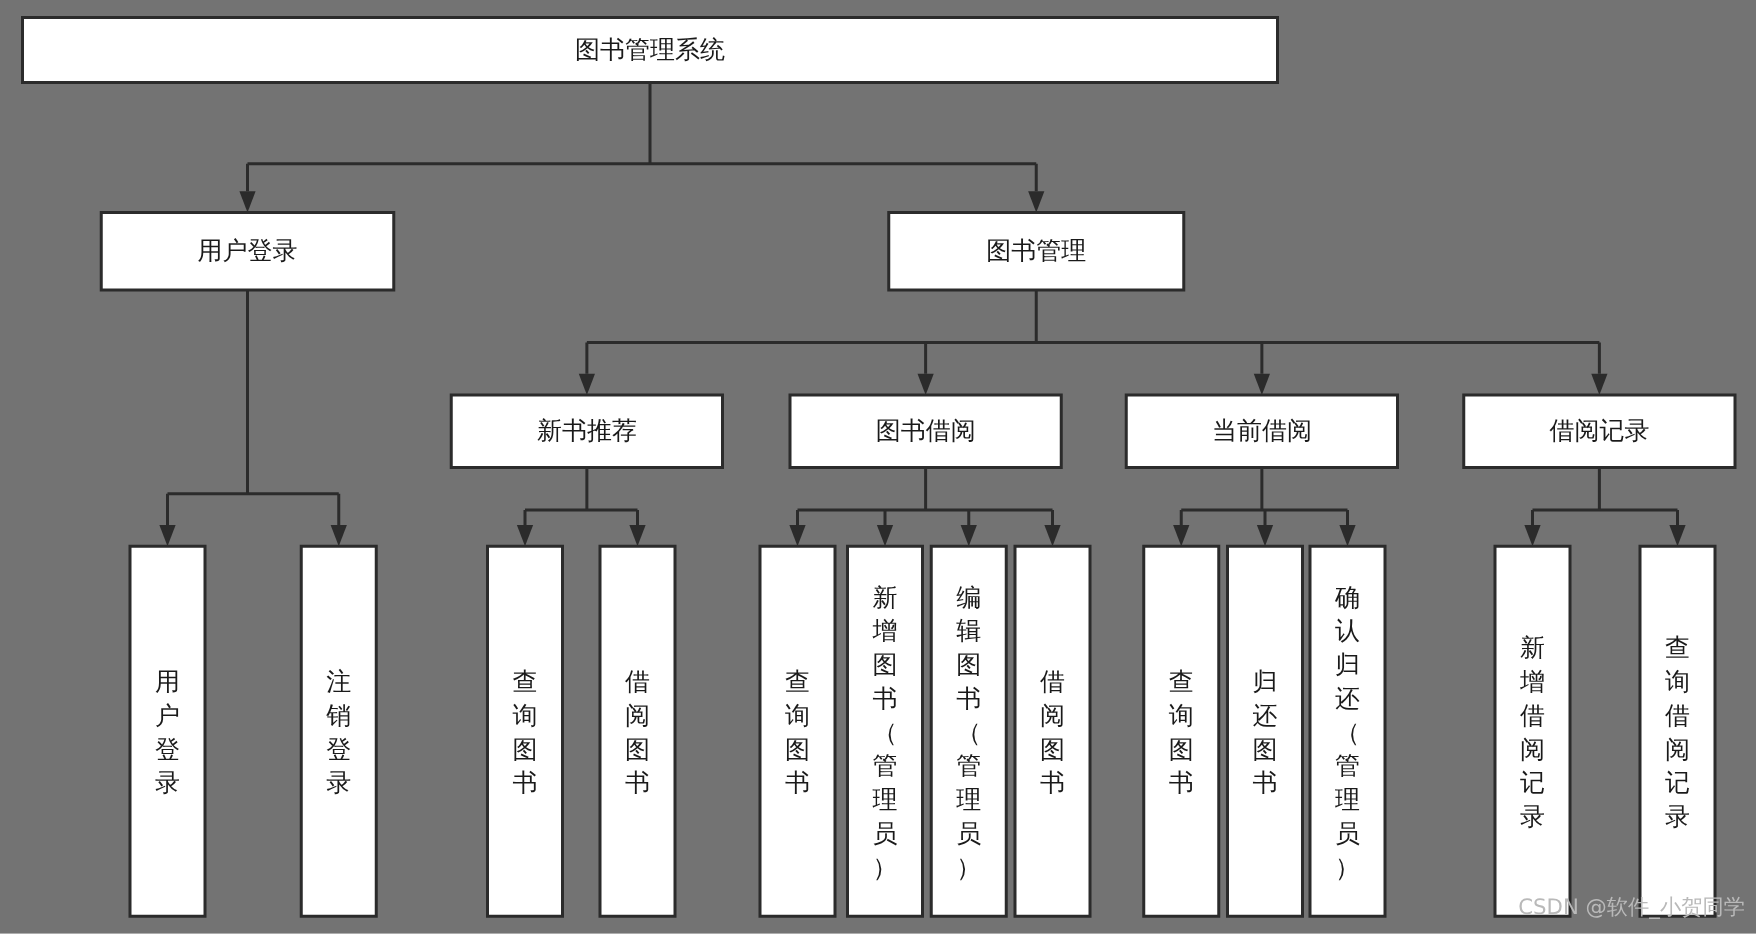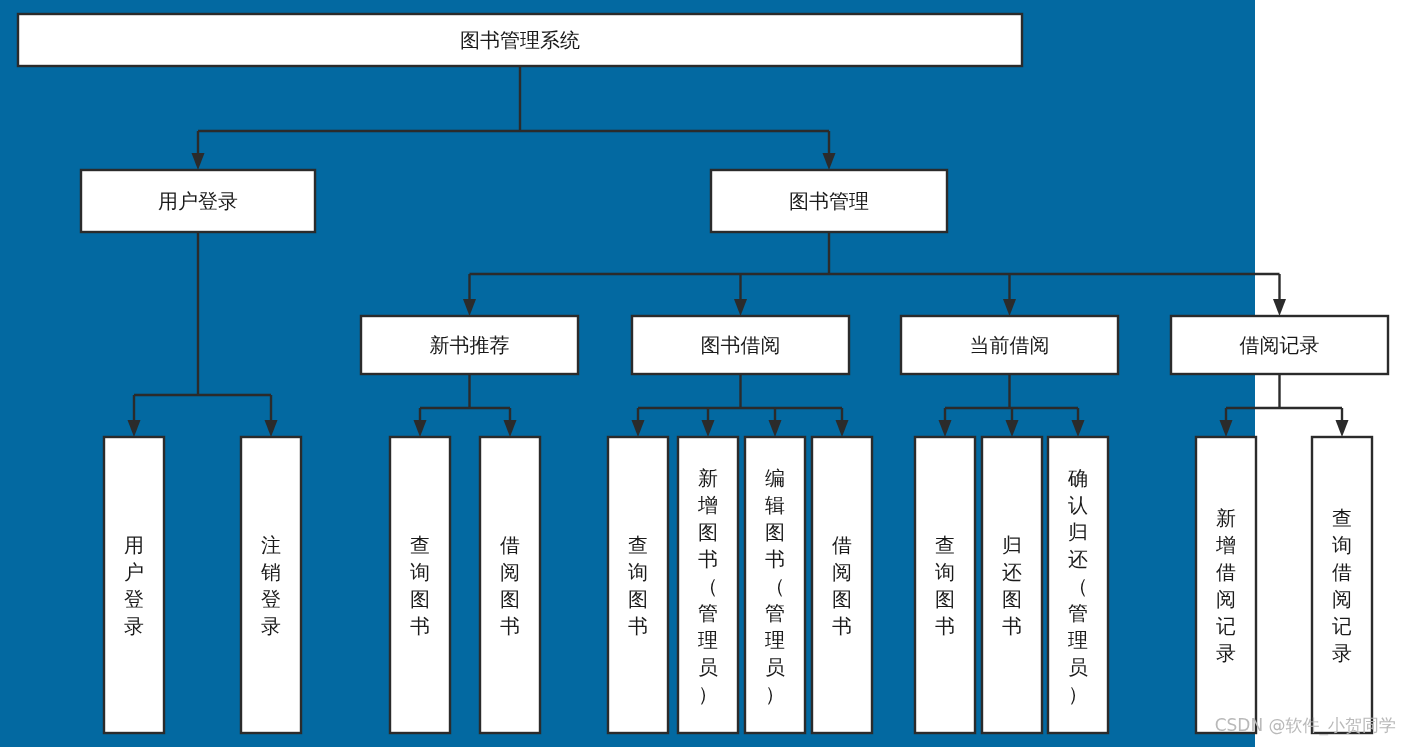--- a/index.html
+++ b/index.html
@@ -9,23 +9,23 @@
     background: #ffffff;
   }
   body {
     width: 1405px;
     height: 747px;
     overflow: hidden;
     font-family: "DejaVu Sans", "Liberation Sans", sans-serif;
   }
   #diagram-root {
     position: relative;
-    width: 1255px;
+    width: 1405px;
     height: 747px;
-    background: #0369a1;
+    background: #737373;
   }
   svg.diagram-canvas {
     position: absolute;
     left: 0;
     top: 0;
     width: 1405px;
     height: 747px;
     display: block;
   }
   .node-rect {

